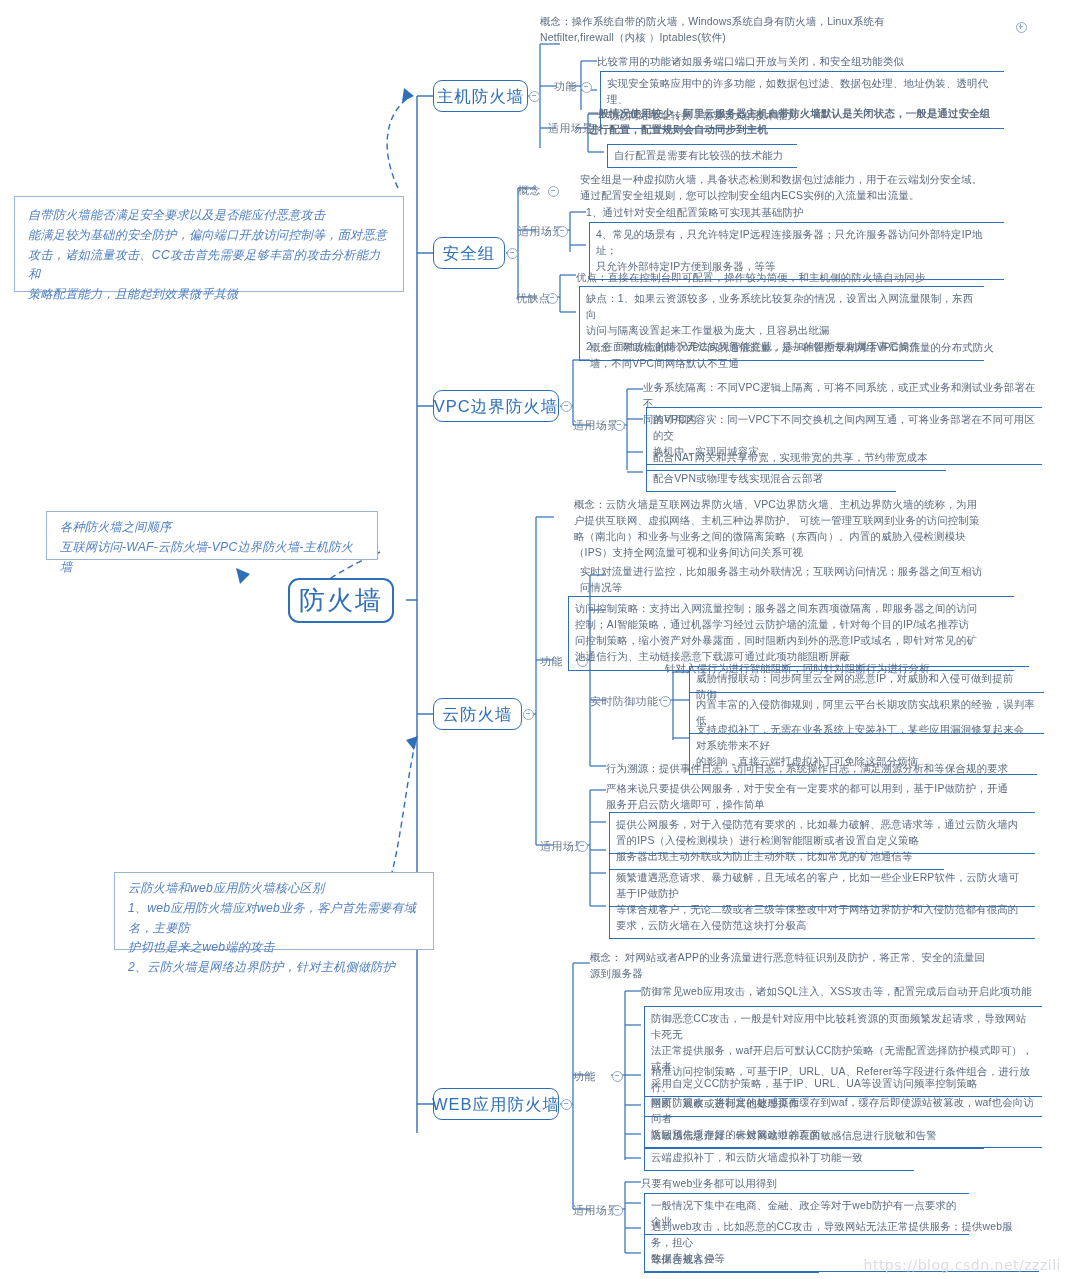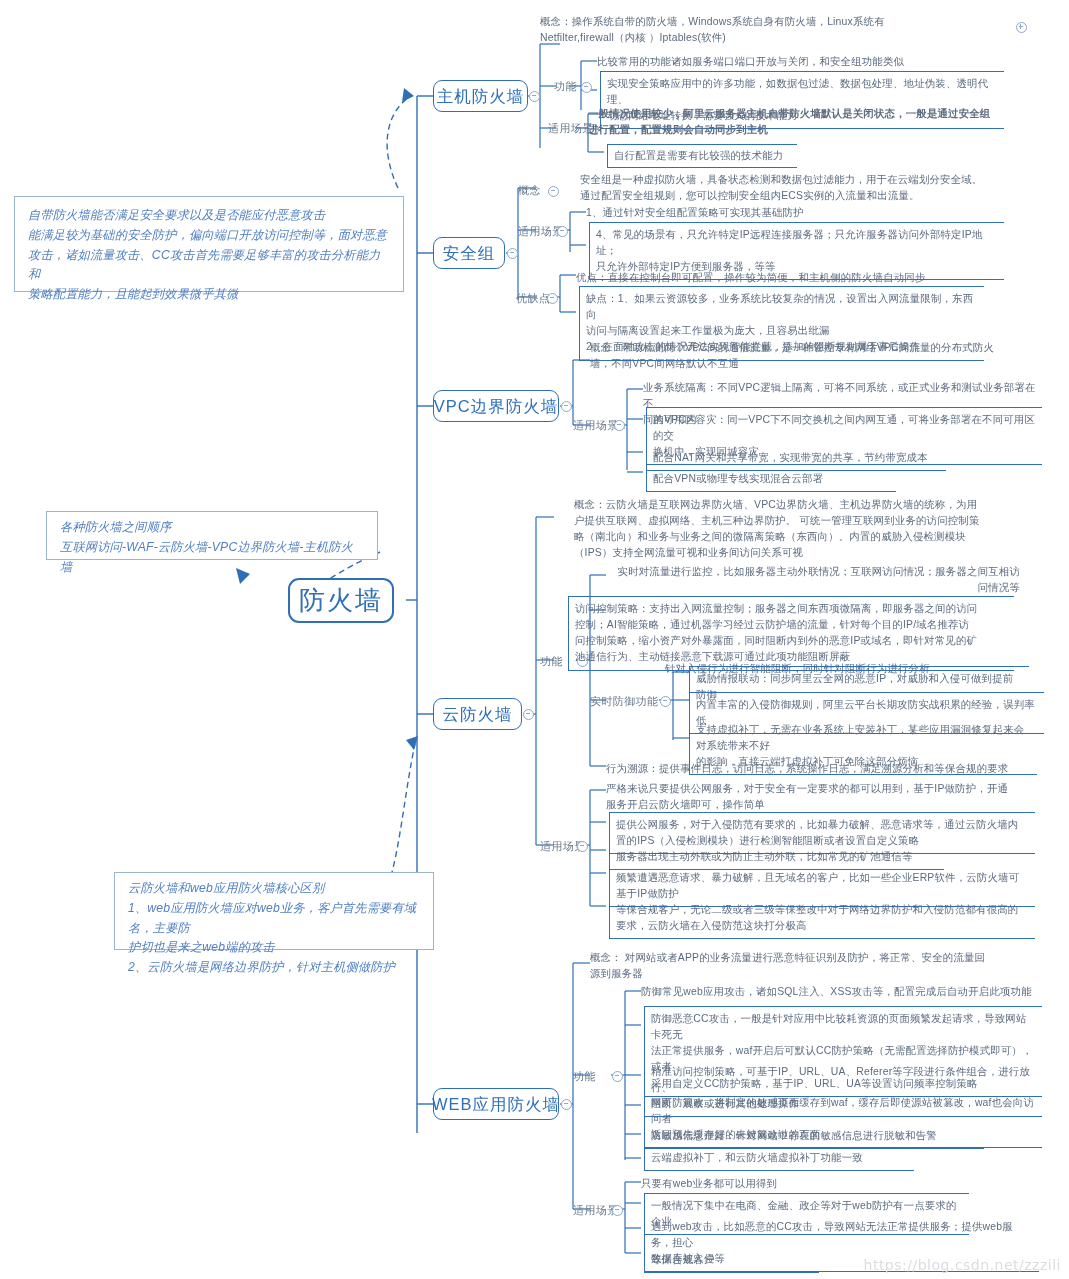--- a/index.html
+++ b/index.html
@@ -309,21 +309,21 @@
   <div class="leaf plain" style="left:646px;top:446px;width:300px;white-space:pre-line;border:1.2px solid #2e6fb7;border-right:none;border-top:none;padding:4px 6px;">配合NAT网关和共享带宽，实现带宽的共享，节约带宽成本</div>
   <div class="leaf plain" style="left:646px;top:467px;width:250px;white-space:pre-line;border:1.2px solid #2e6fb7;border-right:none;border-top:none;padding:4px 6px;">配合VPN或物理专线实现混合云部署</div>
 
   <div class="leaf plain" style="left:574px;top:497px;width:455px;white-space:pre-line;">概念：云防火墙是互联网边界防火墙、VPC边界防火墙、主机边界防火墙的统称，为用
 户提供互联网、虚拟网络、主机三种边界防护。 可统一管理互联网到业务的访问控制策
 略（南北向）和业务与业务之间的微隔离策略（东西向）。内置的威胁入侵检测模块
 （IPS）支持全网流量可视和业务间访问关系可视</div>
 
   <div class="slabel" style="left:540px;top:655px;">功能</div>
   <div class="knob" style="left:577px;top:656px;"></div>
-  <div class="leaf plain" style="left:565px;top:564px;width:455px;white-space:pre-line;text-align:right;">实时对流量进行监控，比如服务器主动外联情况；互联网访问情况；服务器之间互相访
+  <div class="leaf plain" style="left:580px;top:564px;width:455px;white-space:pre-line;">实时对流量进行监控，比如服务器主动外联情况；互联网访问情况；服务器之间互相访
 问情况等</div>
   <div class="leaf plain" style="left:568px;top:596px;width:446px;white-space:pre-line;border:1.2px solid #2e6fb7;border-right:none;padding:4px 6px;">访问控制策略：支持出入网流量控制；服务器之间东西项微隔离，即服务器之间的访问
 控制；AI智能策略，通过机器学习经过云防护墙的流量，针对每个目的IP/域名推荐访
 问控制策略，缩小资产对外暴露面，同时阻断内到外的恶意IP或域名，即针对常见的矿
 池通信行为、主动链接恶意下载源可通过此项功能阻断屏蔽</div>
   <div class="leaf plain" style="left:665px;top:661px;width:350px;white-space:pre-line;">针对入侵行为进行智能阻断，同时针对阻断行为进行分析</div>
 
   <div class="slabel" style="left:590px;top:695px;">实时防御功能</div>
   <div class="knob" style="left:660px;top:696px;"></div>
   <div class="leaf plain" style="left:689px;top:666px;width:340px;white-space:pre-line;border:1.2px solid #2e6fb7;border-right:none;border-bottom:none;padding:4px 6px;">威胁情报联动：同步阿里云全网的恶意IP，对威胁和入侵可做到提前防御</div>

